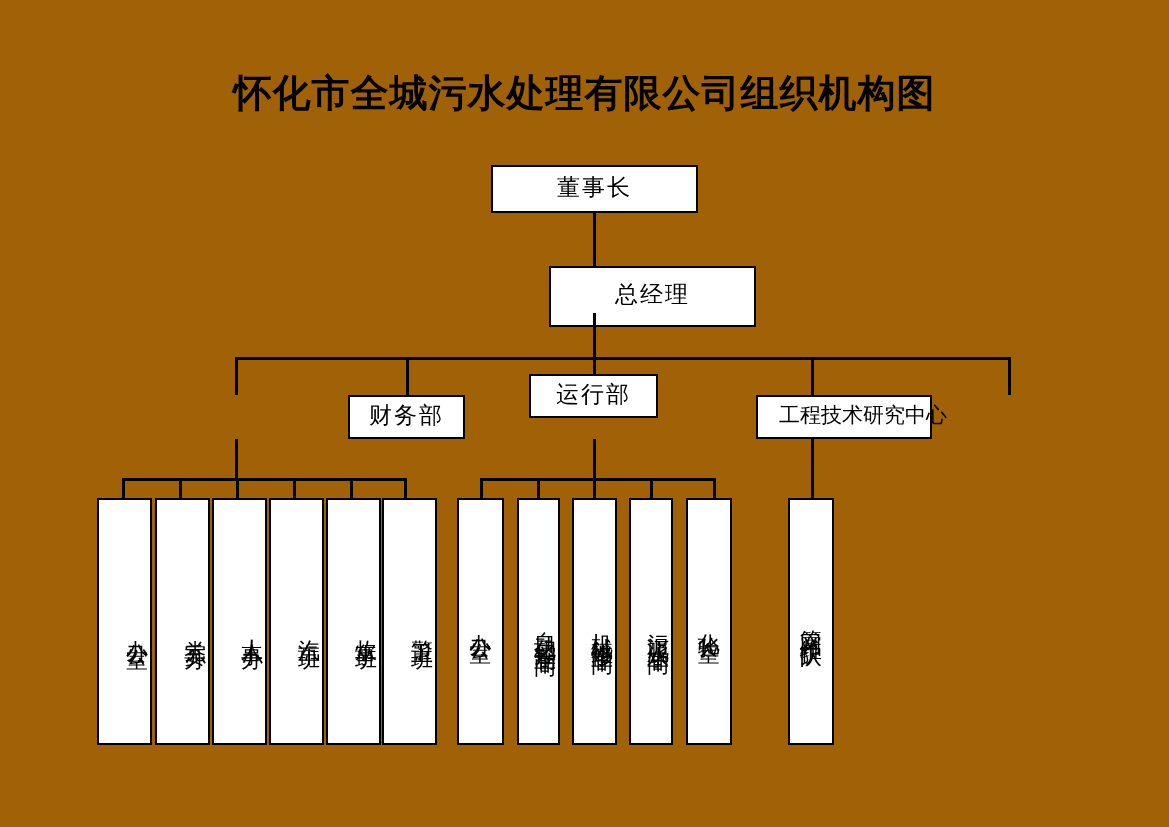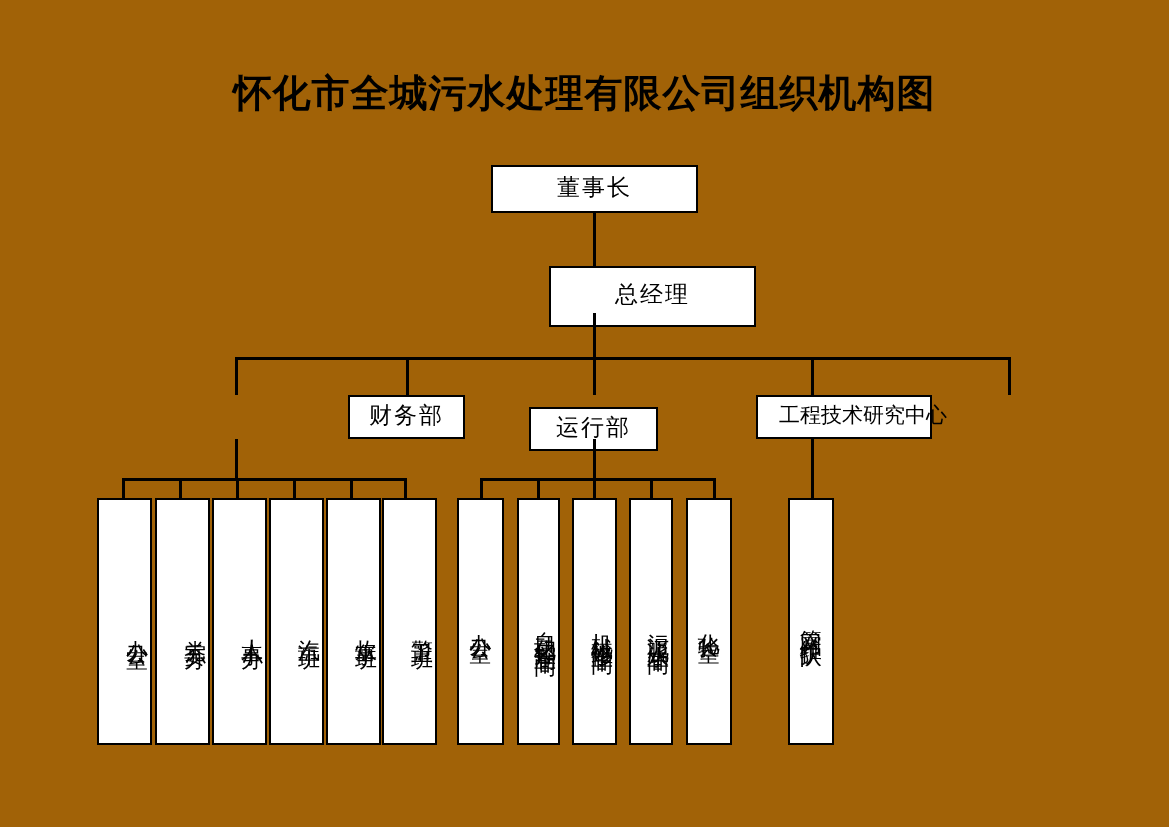--- a/index.html
+++ b/index.html
@@ -92,21 +92,21 @@
 
   <div class="hline" style="left:235px; top:357px; width:775px;"></div>
 
   <div class="vline" style="left:235px; top:357px; height:38px;"></div>
   <div class="vline" style="left:406px; top:357px; height:38px;"></div>
   <div class="vline" style="left:593px; top:357px; height:38px;"></div>
   <div class="vline" style="left:811px; top:357px; height:38px;"></div>
   <div class="vline" style="left:1008px; top:357px; height:38px;"></div>
 
   <div class="node horiz" style="left:348px; top:395px; width:117px; height:44px;">财务部</div>
-  <div class="node horiz" style="left:529px; top:407px; width:129px; height:44px;">运行部</div>
+  <div class="node horiz" style="left:529px; top:374px; width:129px; height:44px;">运行部</div>
   <div class="node horiz" style="left:756px; top:395px; width:176px; height:44px; font-size:21px; letter-spacing:0px;padding-left:38px;">工程技术研究中心</div>
 
   <div class="vline" style="left:235px; top:439px; height:39px;"></div>
   <div class="hline" style="left:122px; top:478px; width:284px;"></div>
 
   <div class="vline" style="left:122px; top:478px; height:21px;"></div>
   <div class="vline" style="left:179px; top:478px; height:21px;"></div>
   <div class="vline" style="left:236px; top:478px; height:21px;"></div>
   <div class="vline" style="left:293px; top:478px; height:21px;"></div>
   <div class="vline" style="left:350px; top:478px; height:21px;"></div>

